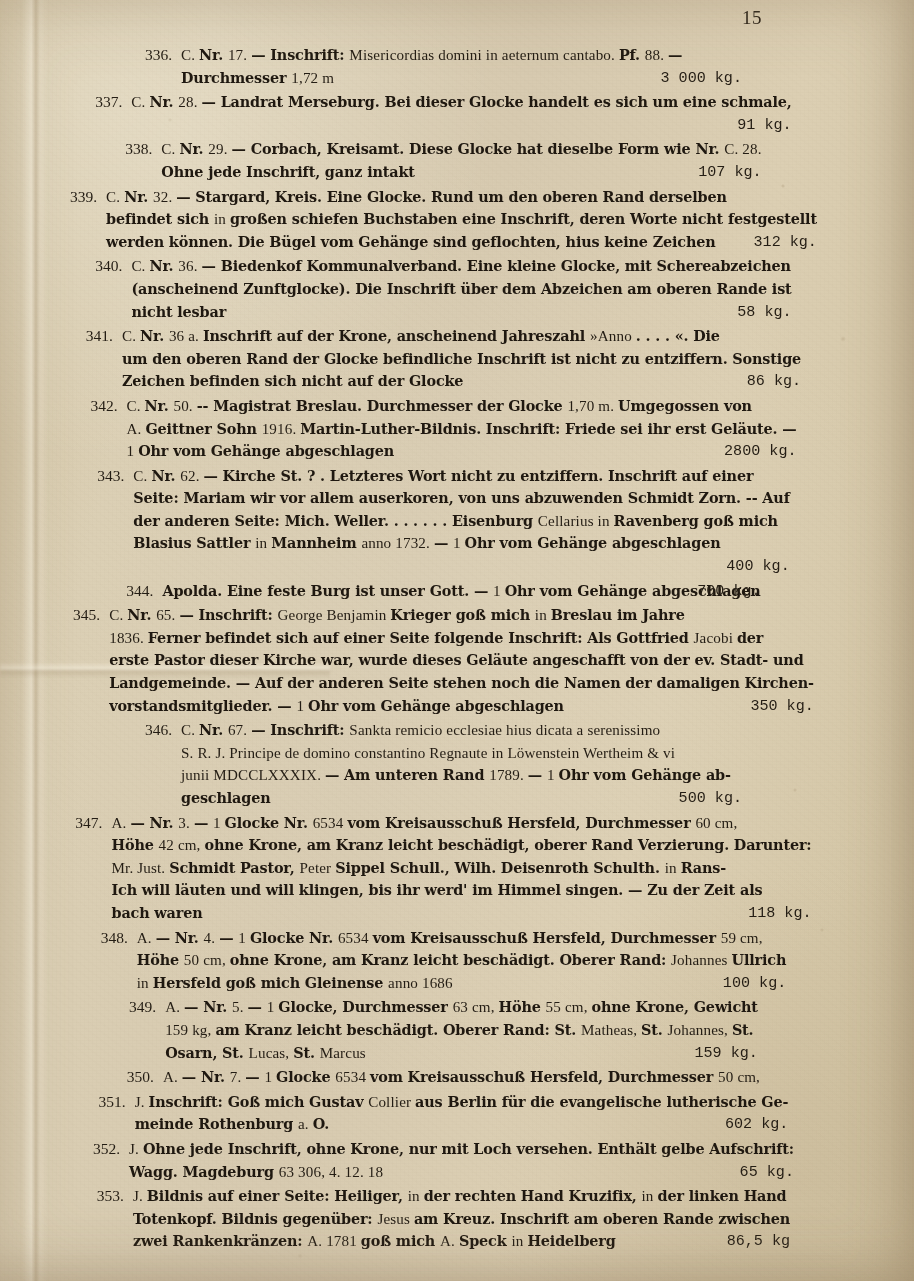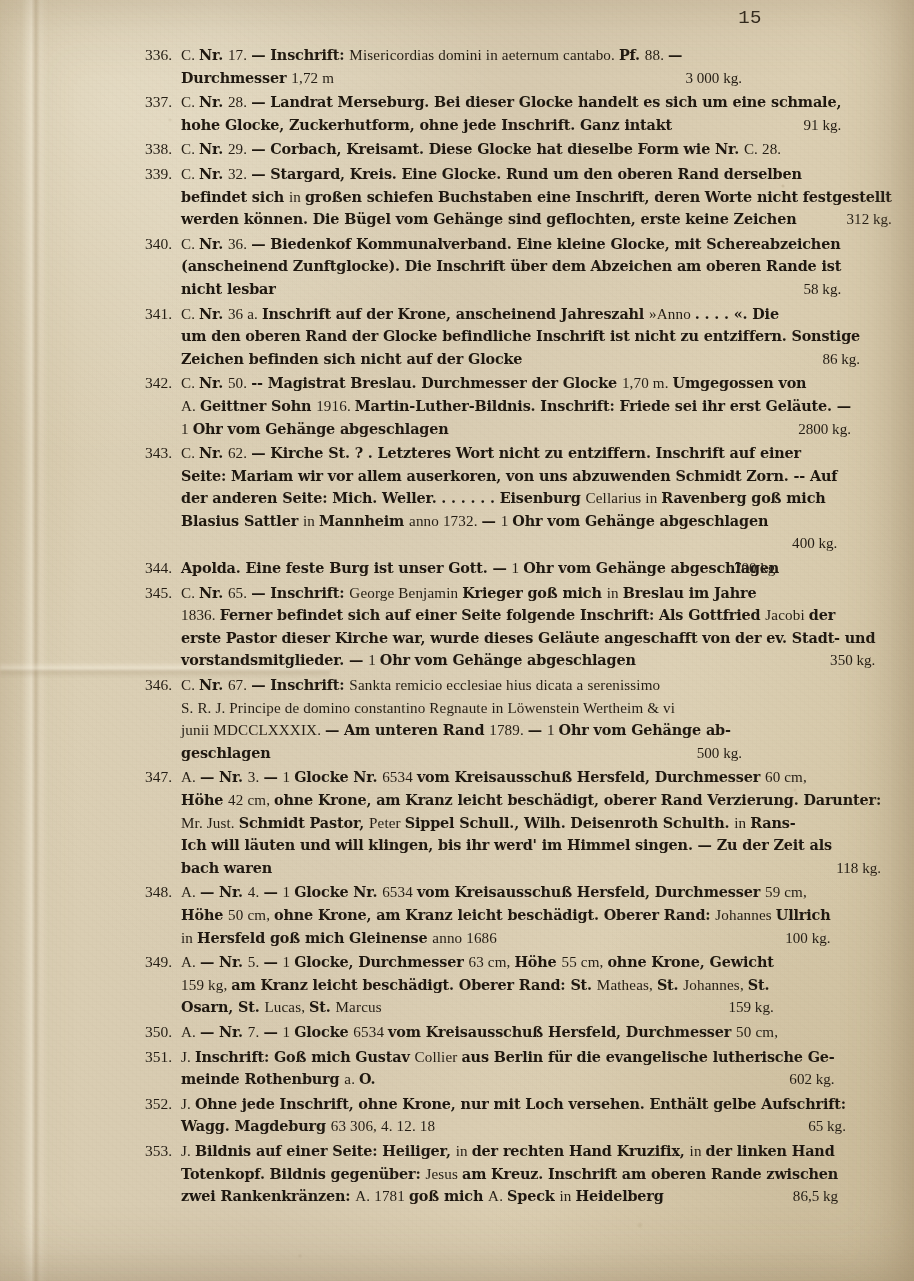--- a/index.html
+++ b/index.html
@@ -77,37 +77,38 @@
       radial-gradient(circle 3px at 822px 930px, rgba(120,95,60,0.35), rgba(0,0,0,0) 70%),
       radial-gradient(circle 5px at 640px 1225px, rgba(120,95,60,0.25), rgba(0,0,0,0) 70%),
       radial-gradient(circle 4px at 300px 1256px, rgba(120,95,60,0.22), rgba(0,0,0,0) 70%),
       radial-gradient(circle 3px at 170px 120px, rgba(120,95,60,0.25), rgba(0,0,0,0) 70%);
   }
 
   #folio {
     position: absolute;
     right: 152px;
     top: 7px;
-    font-family: Liberation Mono, monospace;
+    font-family: Liberation Serif, serif;
     font-size: 19px;
     color: #2a2217;
     letter-spacing: 0.5px;
   }
 
   #entries {
     position: absolute;
     left: 128px;
     top: 44px;
     width: 614px;
   }
 
   .entry {
     display: flex;
     align-items: flex-start;
     margin-bottom: 2px;
+    justify-content: center;
   }
   .entry-num {
     flex: 0 0 44px;
     text-align: right;
     padding-right: 9px;
     font-family: "Liberation Serif", "DejaVu Serif", serif;
     font-size: 15.5px;
     line-height: 22.6px;
     color: #241d14;
   }
@@ -140,21 +141,21 @@
     letter-spacing: 0.15px;
     color: #241d14;
   }
   .txt {
     display: inline-block;
   }
   .weight {
     position: absolute;
     right: 0;
     top: 0;
-    font-family: Liberation Serif, serif;
+    font-family: Liberation Mono, monospace;
     font-size: 15.1px;
     line-height: 22.6px;
     color: #241d14;
     white-space: nowrap;
   }
 </style>
 </head>
 <body>
 
 <div id="page">
@@ -171,35 +172,36 @@
         <div class="entry-num">336.</div>
         <div class="entry-body">
           <div class="line"><span class="txt"><span class="lat">C. </span><span class="frak">Nr. </span><span class="lat">17. </span><span class="frak">— Inschrift: </span><span class="lat">Misericordias domini in aeternum cantabo. </span><span class="frak">Pf. </span><span class="lat">88. </span><span class="frak">—</span></span></div>
           <div class="line"><span class="txt"><span class="frak">Durchmesser </span><span class="lat">1,72 m</span></span><span class="weight">3 000 kg.</span></div>
         </div>
       </div>
       <div class="entry">
         <div class="entry-num">337.</div>
         <div class="entry-body">
           <div class="line"><span class="txt"><span class="lat">C. </span><span class="frak">Nr. </span><span class="lat">28. </span><span class="frak">— Landrat Merseburg. Bei dieser Glocke handelt es sich um eine schmale,</span></span></div>
-          <div class="line"><span class="txt"><span class="frak">hohe Glocke, Zuckerhutform, ohne jede Inschrift. Ganz intakt</span></span><span class="weight">91 kg.</span></div>
+          <div class="line"><span class="weight">91 kg.</span></div>
         </div>
       </div>
       <div class="entry">
         <div class="entry-num">338.</div>
         <div class="entry-body">
           <div class="line"><span class="txt"><span class="lat">C. </span><span class="frak">Nr. </span><span class="lat">29. </span><span class="frak">— Corbach, Kreisamt. Diese Glocke hat dieselbe Form wie Nr. </span><span class="lat">C. 28.</span></span></div>
+          <div class="line"><span class="txt"><span class="frak">Ohne jede Inschrift, ganz intakt</span></span><span class="weight">107 kg.</span></div>
         </div>
       </div>
       <div class="entry">
         <div class="entry-num">339.</div>
         <div class="entry-body">
           <div class="line"><span class="txt"><span class="lat">C. </span><span class="frak">Nr. </span><span class="lat">32. </span><span class="frak">— Stargard, Kreis. Eine Glocke. Rund um den oberen Rand derselben</span></span></div>
           <div class="line"><span class="txt"><span class="frak">befindet sich </span><span class="lat">in </span><span class="frak">großen schiefen Buchstaben eine Inschrift, deren Worte nicht festgestellt</span></span></div>
-          <div class="line"><span class="txt"><span class="frak">werden können. Die Bügel vom Gehänge sind geflochten, erste keine Zeichen</span></span><span class="weight">312 kg.</span></div>
+          <div class="line"><span class="txt"><span class="frak">werden können. Die Bügel vom Gehänge sind geflochten, hius keine Zeichen</span></span><span class="weight">312 kg.</span></div>
         </div>
       </div>
       <div class="entry">
         <div class="entry-num">340.</div>
         <div class="entry-body">
           <div class="line"><span class="txt"><span class="lat">C. </span><span class="frak">Nr. </span><span class="lat">36. </span><span class="frak">— Biedenkof Kommunalverband. Eine kleine Glocke, mit Schereabzeichen</span></span></div>
           <div class="line"><span class="txt"><span class="frak">(anscheinend Zunftglocke). Die Inschrift über dem Abzeichen am oberen Rande ist</span></span></div>
           <div class="line"><span class="txt"><span class="frak">nicht lesbar</span></span><span class="weight">58 kg.</span></div>
         </div>
       </div>
@@ -234,20 +236,21 @@
         <div class="entry-body">
           <div class="line"><span class="txt"><span class="frak">Apolda. Eine feste Burg ist unser Gott. — </span><span class="lat">1 </span><span class="frak">Ohr vom Gehänge abgeschlagen</span></span><span class="weight">700 kg.</span></div>
         </div>
       </div>
       <div class="entry">
         <div class="entry-num">345.</div>
         <div class="entry-body">
           <div class="line"><span class="txt"><span class="lat">C. </span><span class="frak">Nr. </span><span class="lat">65. </span><span class="frak">— Inschrift: </span><span class="lat">George Benjamin </span><span class="frak">Krieger goß mich </span><span class="lat">in </span><span class="frak">Breslau im Jahre</span></span></div>
           <div class="line"><span class="txt"><span class="lat">1836. </span><span class="frak">Ferner befindet sich auf einer Seite folgende Inschrift: Als Gottfried </span><span class="lat">Jacobi </span><span class="frak">der</span></span></div>
           <div class="line"><span class="txt"><span class="frak">erste Pastor dieser Kirche war, wurde dieses Geläute angeschafft von der ev. Stadt- und</span></span></div>
+          <div class="line"><span class="txt"><span class="frak">Landgemeinde. — Auf der anderen Seite stehen noch die Namen der damaligen Kirchen-</span></span></div>
           <div class="line"><span class="txt"><span class="frak">vorstandsmitglieder. — </span><span class="lat">1 </span><span class="frak">Ohr vom Gehänge abgeschlagen</span></span><span class="weight">350 kg.</span></div>
         </div>
       </div>
       <div class="entry">
         <div class="entry-num">346.</div>
         <div class="entry-body">
           <div class="line"><span class="txt"><span class="lat">C. </span><span class="frak">Nr. </span><span class="lat">67. </span><span class="frak">— Inschrift: </span><span class="lat">Sankta remicio ecclesiae hius dicata a serenissimo</span></span></div>
           <div class="line"><span class="txt"><span class="lat">S. R. J. Principe de domino constantino Regnaute in Löwenstein Wertheim &amp; vi</span></span></div>
           <div class="line"><span class="txt"><span class="lat">junii MDCCLXXXIX. </span><span class="frak">— Am unteren Rand </span><span class="lat">1789. </span><span class="frak">— </span><span class="lat">1 </span><span class="frak">Ohr vom Gehänge ab-</span></span></div>
           <div class="line"><span class="txt"><span class="frak">geschlagen</span></span><span class="weight">500 kg.</span></div>

